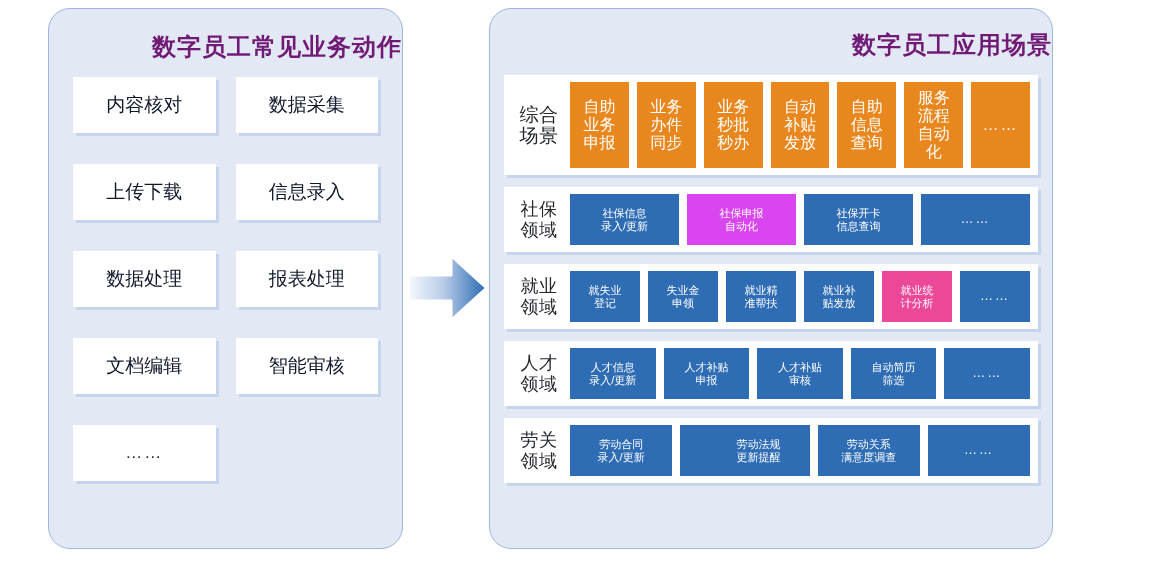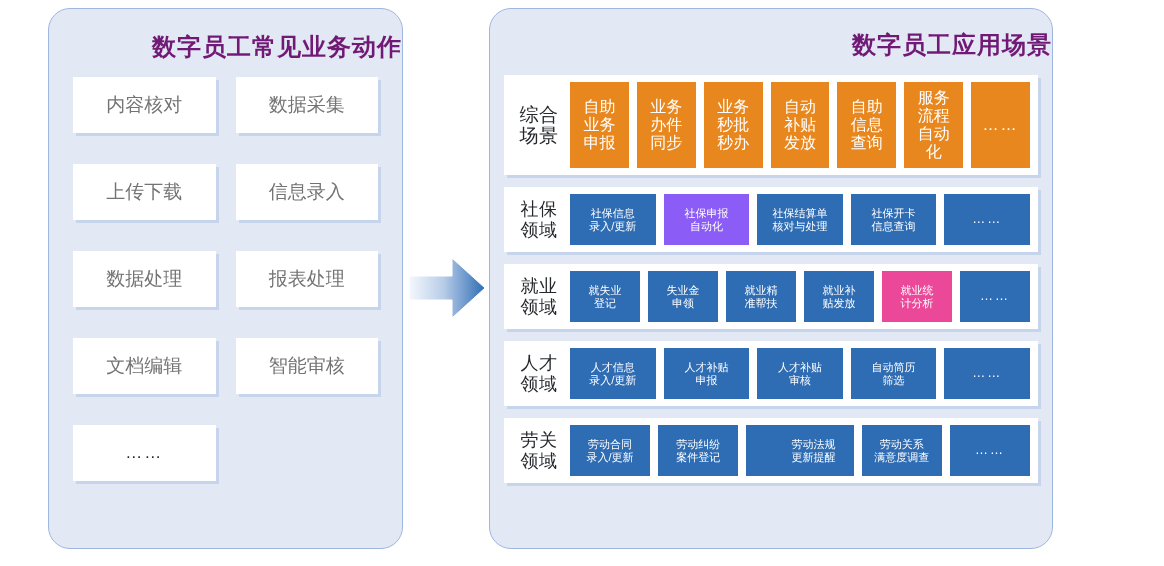--- a/index.html
+++ b/index.html
@@ -32,21 +32,21 @@
     margin:14px 24px 0 24px;
     display:grid;
     grid-template-columns:1fr 1fr;
     grid-auto-rows:56px;
     column-gap:20px;
     row-gap:31px;
   }
   .action-card{
     background:#ffffff;
     display:flex;align-items:center;justify-content:center;
-    font-size:19px;color:#737373;
+    font-size:19px;color:#0f172a;
     box-shadow:3px 3px 0 0 #c6d4ec;
   }
   .action-card.dots{letter-spacing:2px;color:#24282d;font-size:17px;}
 
   
   #arrow-wrap{position:absolute;left:408px;top:256px;width:78px;height:64px;}
   #arrow-wrap svg{display:block;}
 
   
   #right-panel{left:489px;top:8px;width:564px;height:541px;}
@@ -149,24 +149,22 @@
 化</div>
             <div class="chip dots" style="background: rgb(232, 135, 30);">……</div>
           </div>
         </div>
         <div class="scene-row row-blue">
           <div class="row-label">社保
 领域</div>
           <div class="chips">
             <div class="chip" style="background: rgb(46, 108, 180);">社保信息
 录入/更新</div>
-            <div class="chip" style="background: #8b5cf6;">社保申报
+            <div class="chip" style="background: #d946ef;">社保申报
 自动化</div>
-            <div class="chip" style="background: rgb(46, 108, 180);">社保结算单
-核对与处理</div>
             <div class="chip" style="background: rgb(46, 108, 180);">社保开卡
 信息查询</div>
             <div class="chip dots" style="background: rgb(46, 108, 180);">……</div>
           </div>
         </div>
         <div class="scene-row row-blue">
           <div class="row-label">就业
 领域</div>
           <div class="chips">
             <div class="chip" style="background: rgb(46, 108, 180);">就失业
@@ -196,22 +194,20 @@
 筛选</div>
             <div class="chip dots" style="background: rgb(46, 108, 180);">……</div>
           </div>
         </div>
         <div class="scene-row row-blue">
           <div class="row-label">劳关
 领域</div>
           <div class="chips">
             <div class="chip" style="background: rgb(46, 108, 180);">劳动合同
 录入/更新</div>
-            <div class="chip" style="background: rgb(46, 108, 180);">劳动纠纷
-案件登记</div>
             <div class="chip" style="background: rgb(46, 108, 180); padding-left: 28px;">劳动法规
 更新提醒</div>
             <div class="chip" style="background: rgb(46, 108, 180);">劳动关系
 满意度调查</div>
             <div class="chip dots" style="background: rgb(46, 108, 180);">……</div>
           </div>
         </div>
       </div>
   </div>
 

